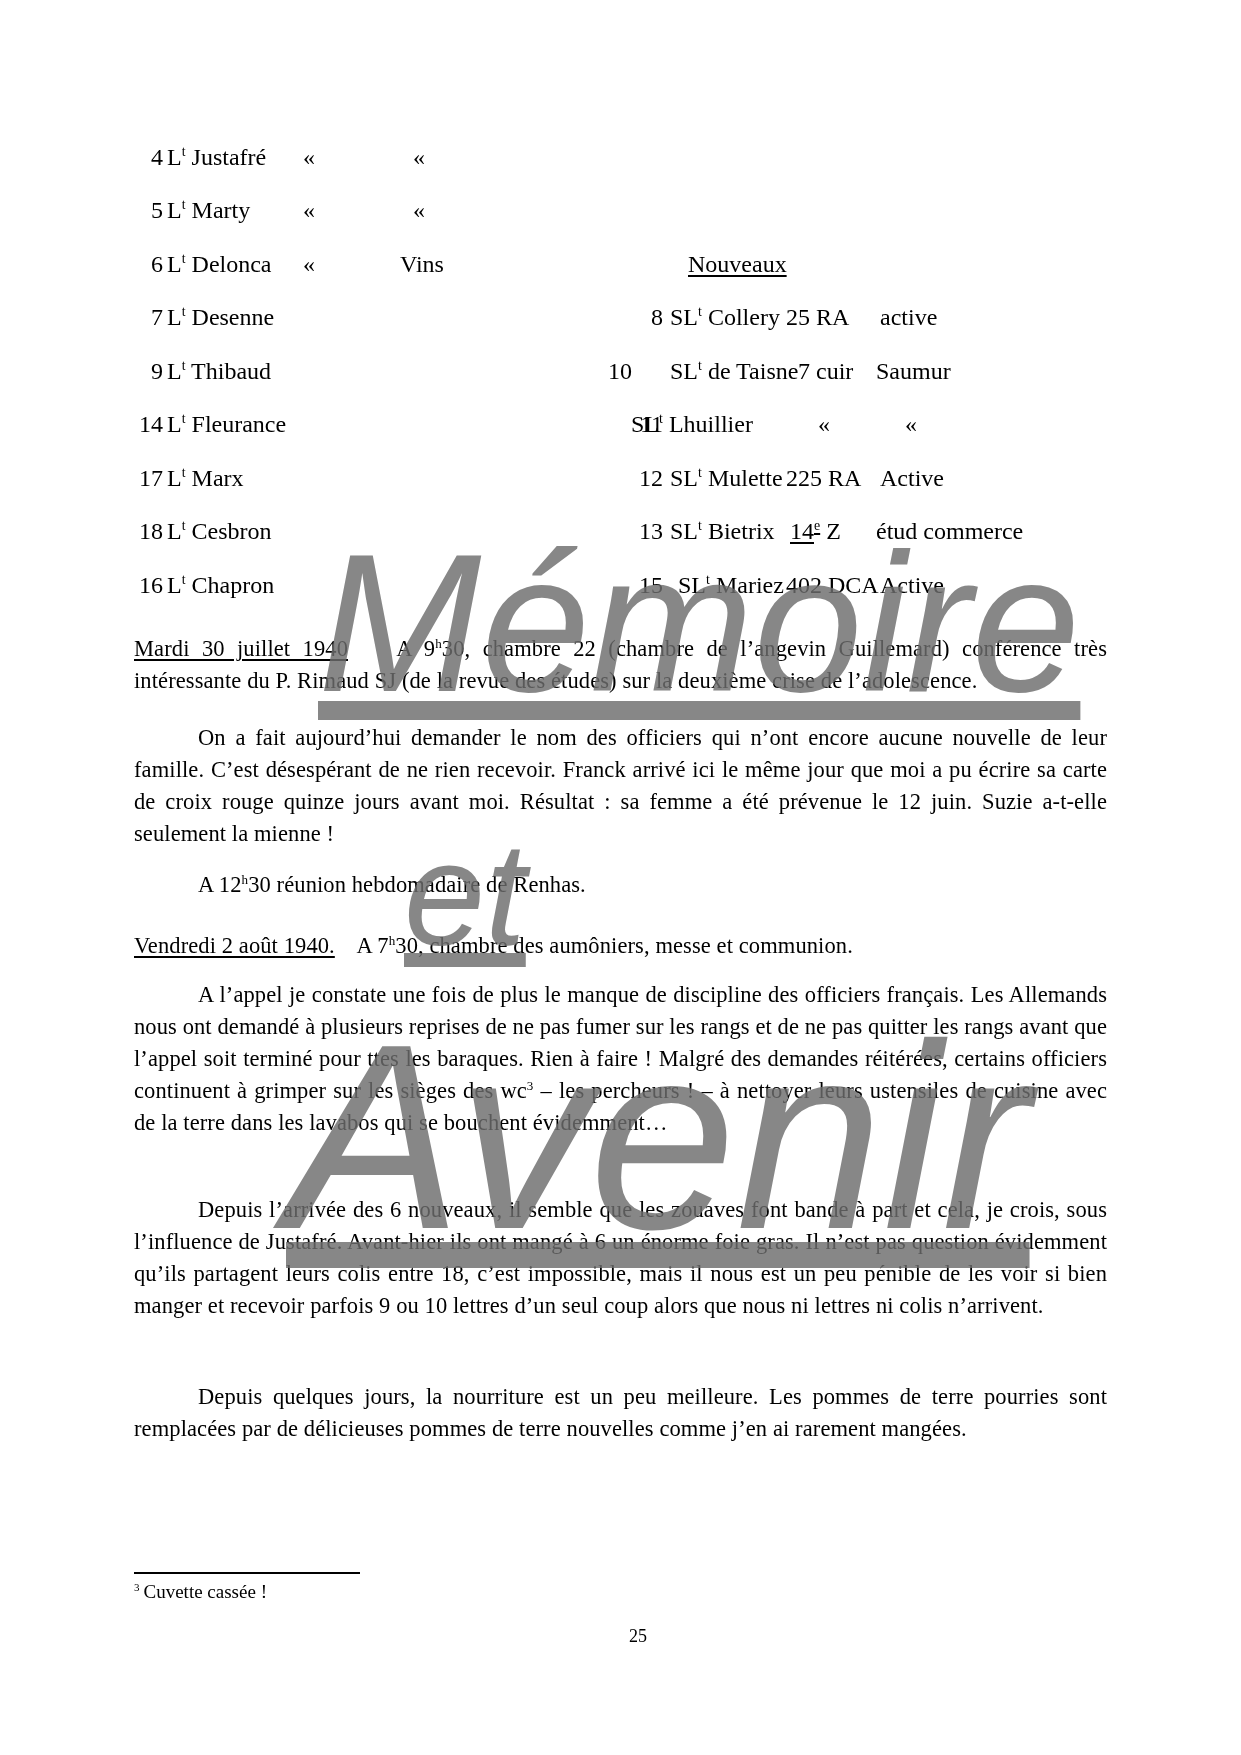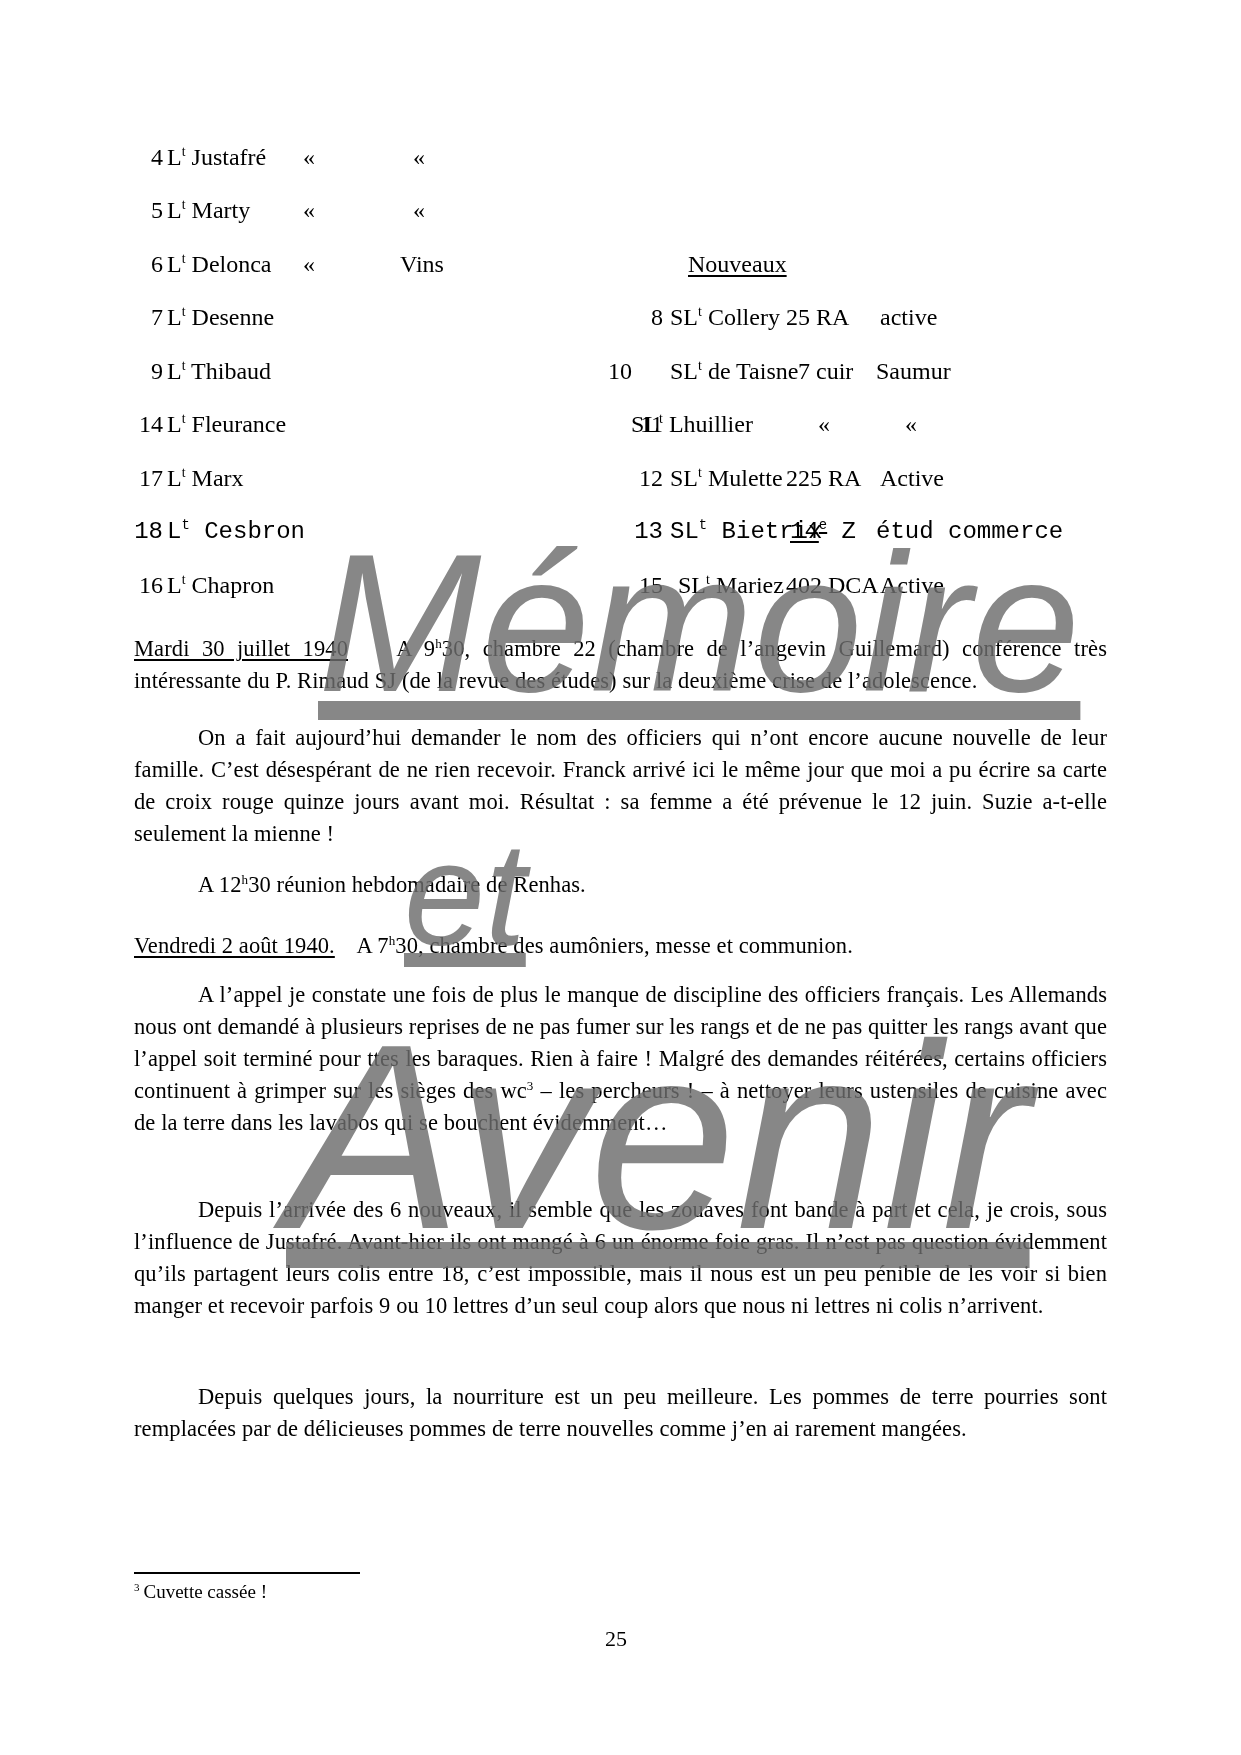--- a/index.html
+++ b/index.html
@@ -21,21 +21,21 @@
   .wm{position:absolute;z-index:5;pointer-events:none;
       font-family:"Liberation Sans",sans-serif;font-style:italic;
       line-height:1;white-space:pre;text-decoration:underline;}
   #wm1{left:318px;top:526px;font-size:196px;}
   #wm2{left:404px;top:822px;font-size:146px;}
   #wm3{left:286px;top:1005px;font-size:264px;}
   
   .fn-rule{position:absolute;left:134px;top:1572px;width:226px;height:2px;background:#000;z-index:1;}
   .footnote{position:absolute;left:134px;top:1581px;font-size:19px;z-index:1;}
   .footnote .fn-text{margin-left:4px;}
-  .page-num{position:absolute;left:566px;top:1626px;width:100px;text-align:center;font-size:22px;z-index:1;}
+  .page-num{position:absolute;left:588px;top:1626px;width:100px;text-align:center;font-size:18px;z-index:1;}
 </style>
 </head>
 <body>
 
 <div class="roster">
     <div class="row" style="top: 144px;">
       <span class="cell" style="left: 128px; width: 35px; text-align: right;"><span>4</span></span>
       <span class="cell" style="left: 167px;"><span>L</span><sup>t</sup><span> Justafré</span></span>
       <span class="cell" style="left: 303px;"><span>«</span></span>
       <span class="cell" style="left: 413px;"><span>«</span></span>
@@ -78,21 +78,21 @@
       <span class="cell" style="left: 905px;"><span>«</span></span>
     </div>
     <div class="row" style="top: 465px;">
       <span class="cell" style="left: 128px; width: 35px; text-align: right;"><span>17</span></span>
       <span class="cell" style="left: 167px;"><span>L</span><sup>t</sup><span> Marx</span></span>
       <span class="cell" style="left: 622px; width: 41px; text-align: right;"><span>12</span></span>
       <span class="cell" style="left: 670px;"><span>SL</span><sup>t</sup><span> Mulette</span></span>
       <span class="cell" style="left: 786px;"><span>225 RA</span></span>
       <span class="cell" style="left: 880px;"><span>Active</span></span>
     </div>
-    <div class="row" style="top: 518px; font-family: Liberation Mono, monospace;">
+    <div class="row" style="top: 518px;">
       <span class="cell" style="left: 128px; width: 35px; text-align: right;"><span>18</span></span>
       <span class="cell" style="left: 167px;"><span>L</span><sup>t</sup><span> Cesbron</span></span>
       <span class="cell" style="left: 622px; width: 41px; text-align: right;"><span>13</span></span>
       <span class="cell" style="left: 670px;"><span>SL</span><sup>t</sup><span> Bietrix</span></span>
       <span class="cell" style="left: 790px;"><span class="u">14</span><sup class="u">e</sup><span> Z</span></span>
       <span class="cell" style="left: 876px;"><span>étud commerce</span></span>
     </div>
     <div class="row" style="top: 572px;">
       <span class="cell" style="left: 128px; width: 35px; text-align: right;"><span>16</span></span>
       <span class="cell" style="left: 167px;"><span>L</span><sup>t</sup><span> Chapron</span></span>

